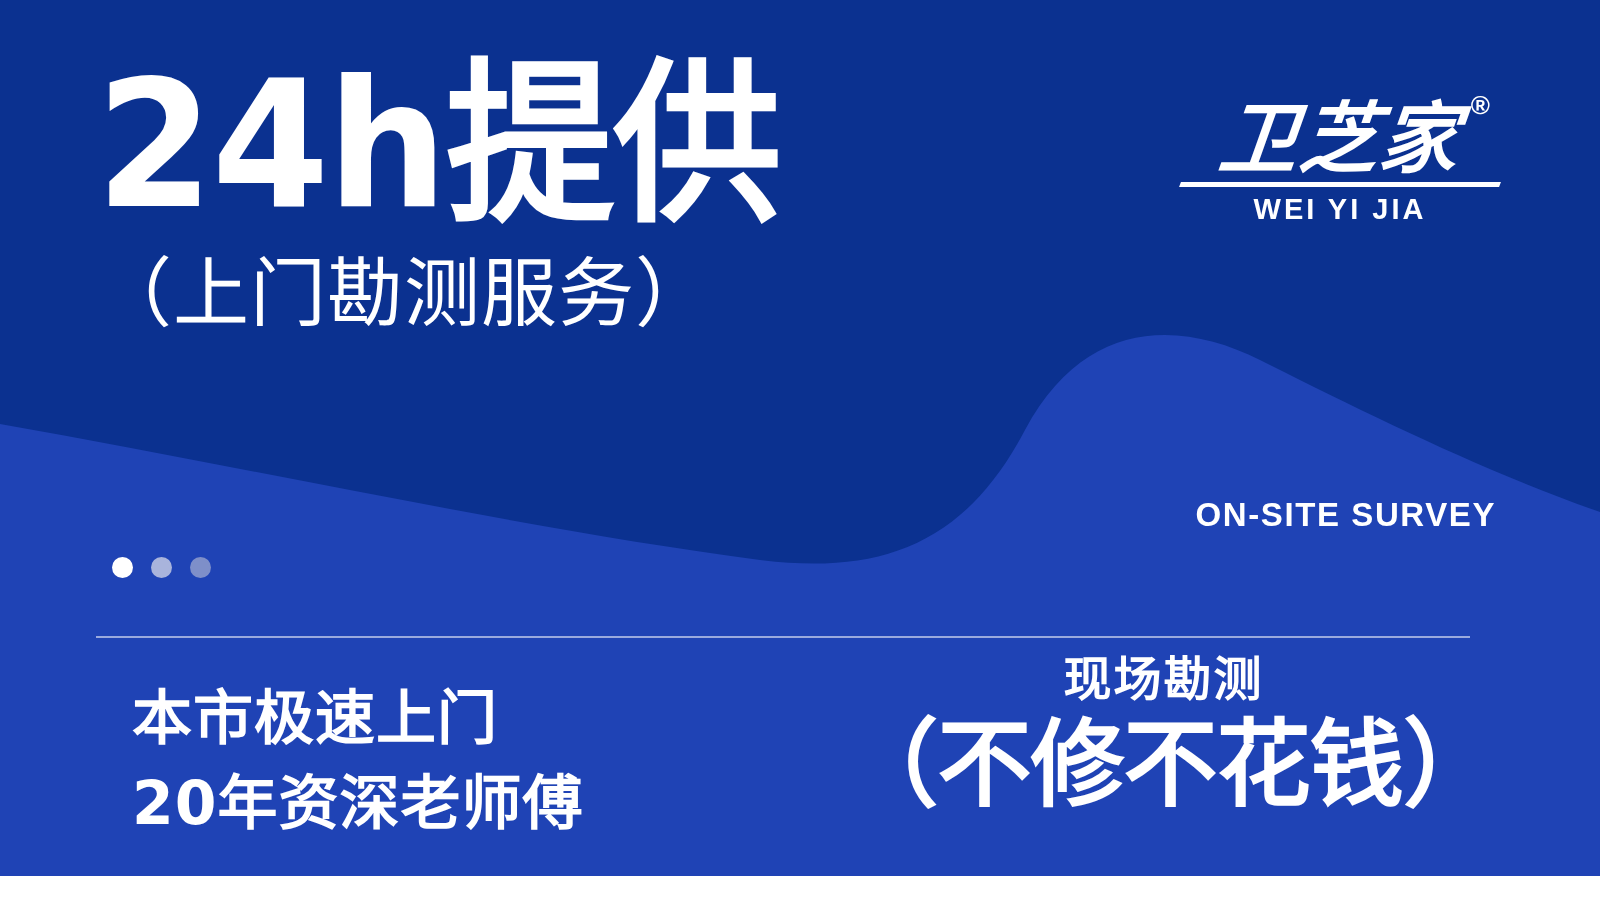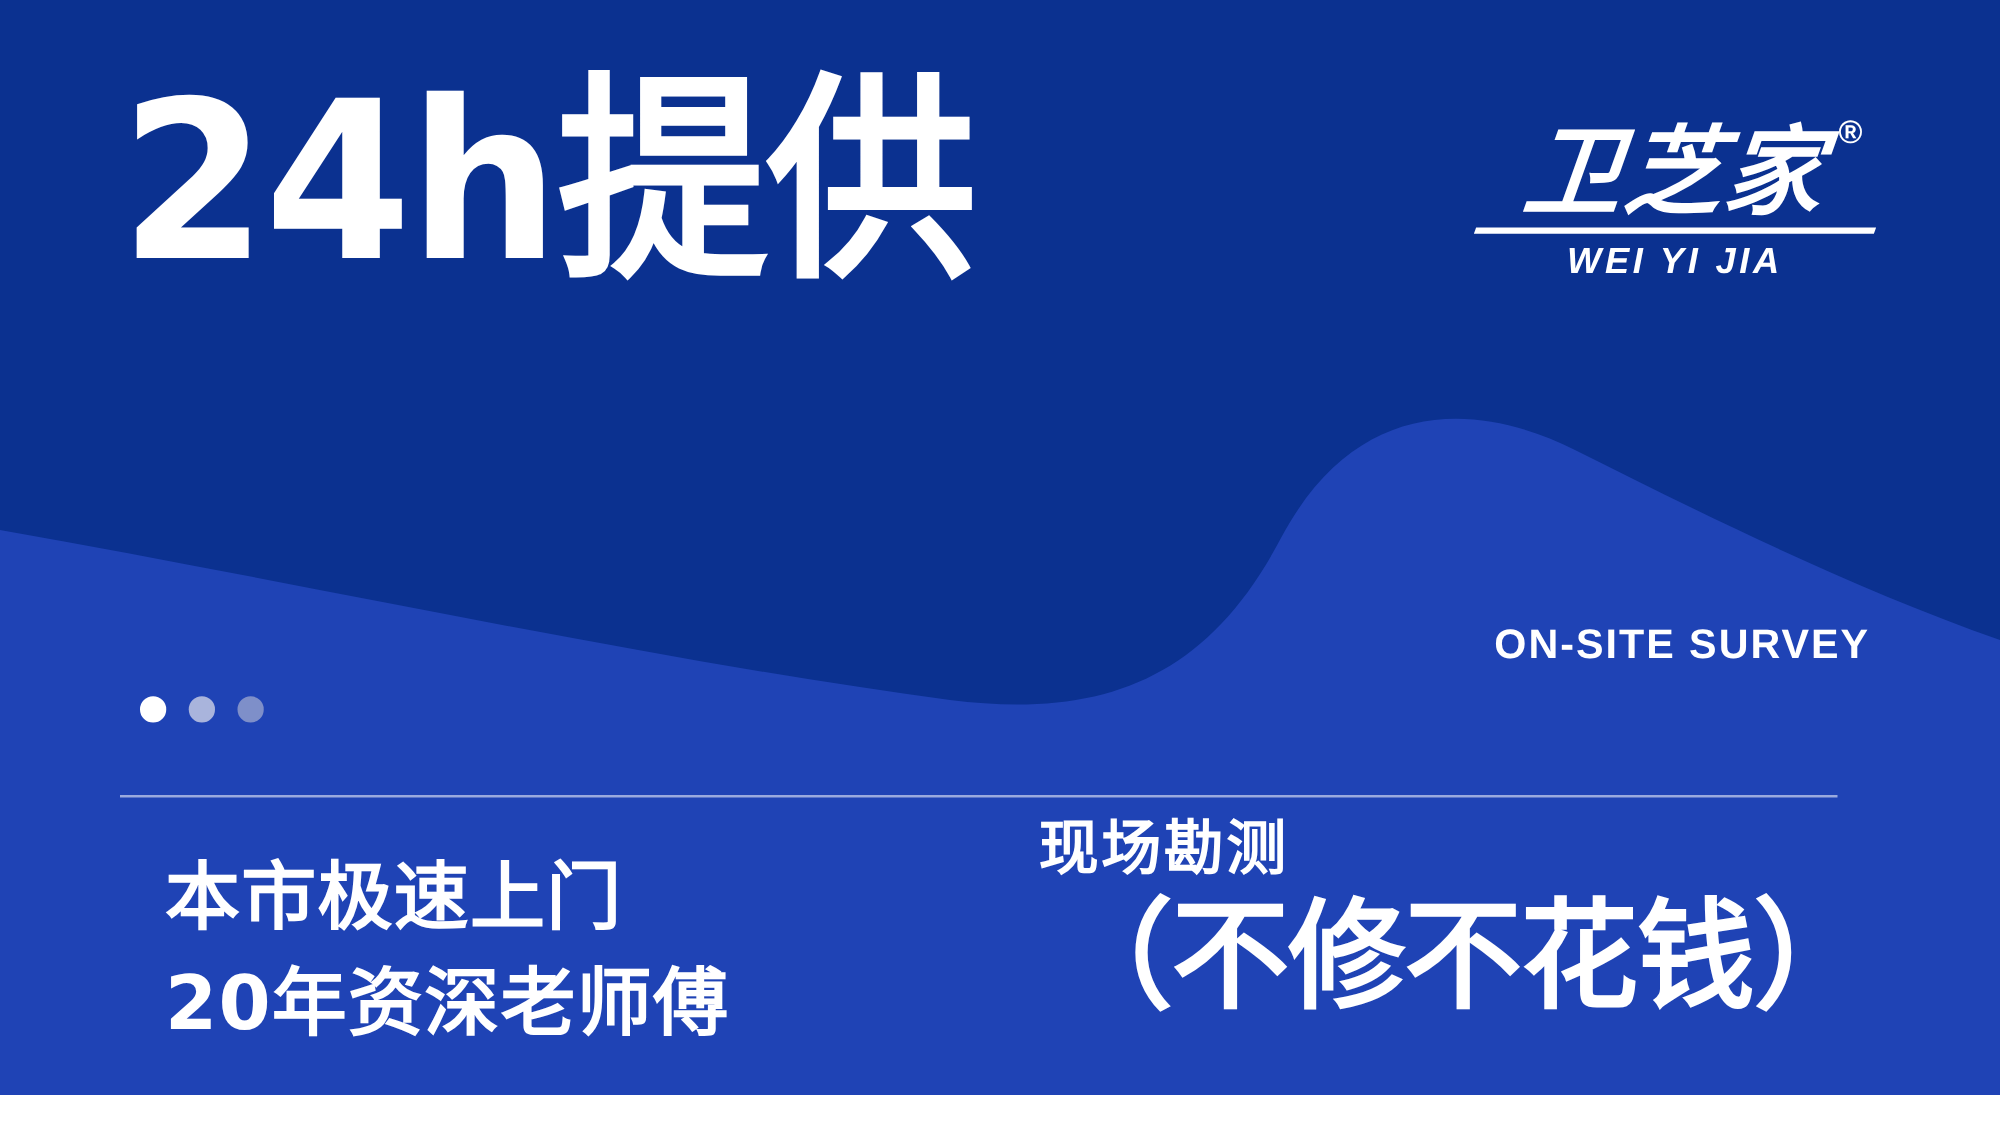--- a/index.html
+++ b/index.html
@@ -96,21 +96,20 @@
     width: 100%;
     height: 5px;
     background: #ffffff;
     margin: 4px 0 6px 0;
     transform: skewX(-20deg);
   }
   .logo-en {
     font-family: "Liberation Sans", "DejaVu Sans", sans-serif;
     font-size: 29px;
     font-weight: 700;
-    font-style: italic;
     color: #ffffff;
     letter-spacing: 3px;
     white-space: nowrap;
   }
 
   
   .tagline {
     position: absolute;
     right: 104px;
     top: 492px;
@@ -167,21 +166,21 @@
     line-height: 1.42;
     letter-spacing: 1px;
     white-space: nowrap;
   }
 
   
   .bottom-right {
     position: absolute;
     right: 104px;
     top: 655px;
-    text-align: left;
+    text-align: center;
   }
   .br-small {
     font-family: "DejaVu Sans", "Liberation Sans", sans-serif;
     font-size: 48px;
     font-weight: 900;
     color: #ffffff;
     line-height: 1.0;
     letter-spacing: 2px;
     white-space: nowrap;
   }
@@ -205,20 +204,21 @@
 
   <svg class="bg-wave" viewBox="0 0 1600 900" preserveAspectRatio="none" aria-hidden="true">
     <rect x="0" y="0" width="1600" height="900" fill="#0B3190"></rect>
     <path d="M0,424 C260,470 520,528 760,560 C880,575 965,545 1025,430
              C1085,318 1180,320 1260,360 C1360,410 1480,470 1600,512
              L1600,900 L0,900 Z" fill="#1F43B5"></path>
   </svg>
 
   <div class="headline-block">
     <h1 class="headline">24h提供</h1>
+    <div class="subhead">（上门勘测服务）</div>
   </div>
 
   <div class="logo">
     <div class="logo-mark">
       <span class="logo-cn">卫芝家</span>
       <span class="logo-reg">®</span>
     </div>
     <div class="logo-rule"></div>
     <div class="logo-en">WEI YI JIA</div>
   </div>

